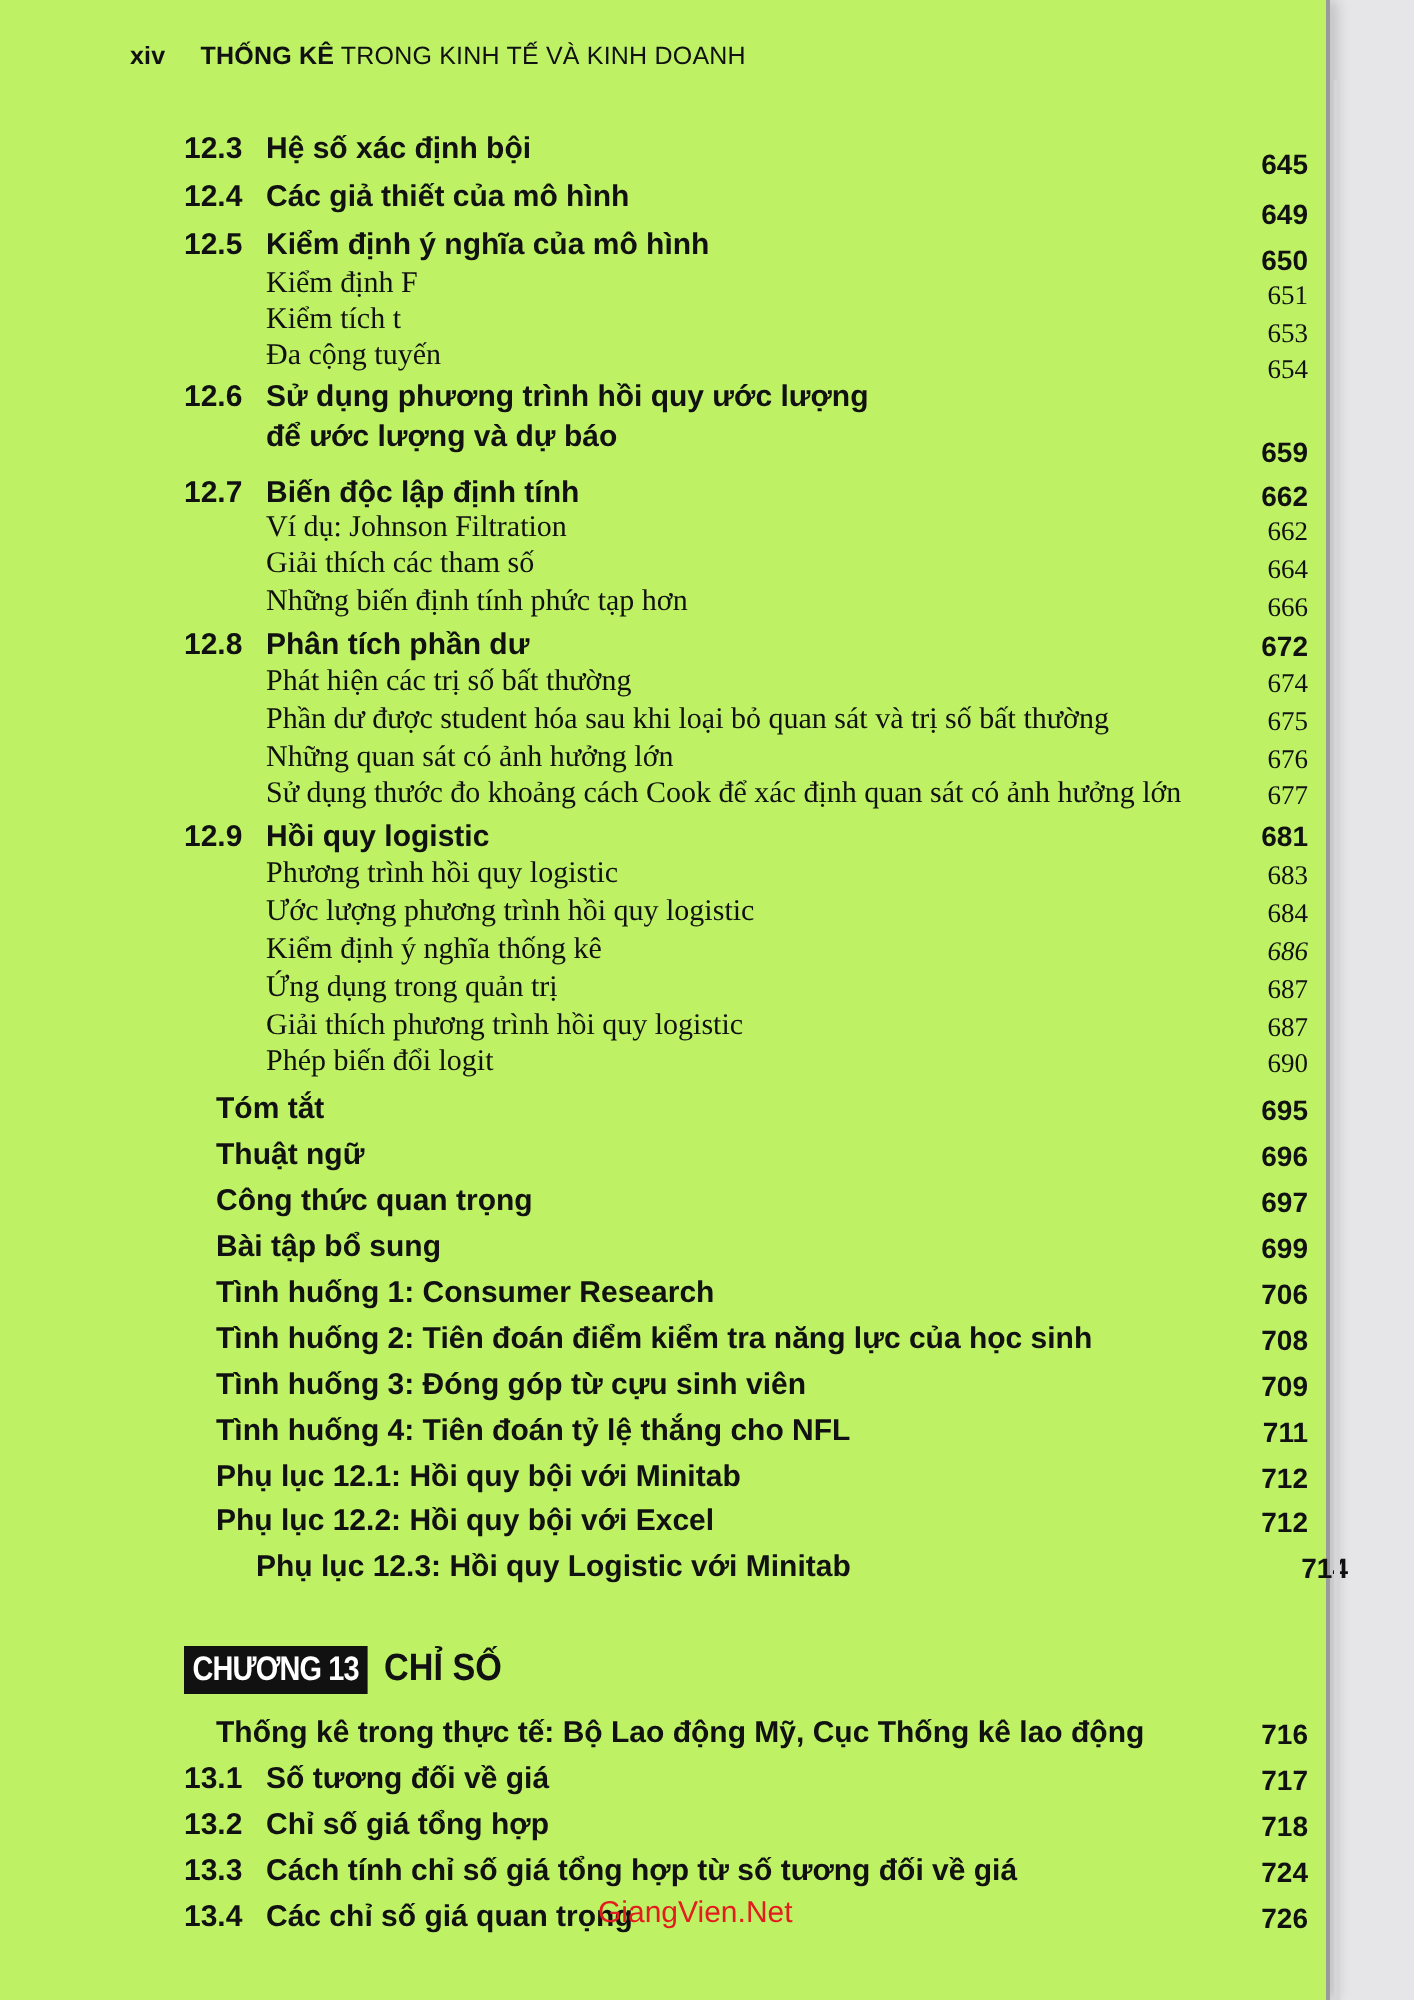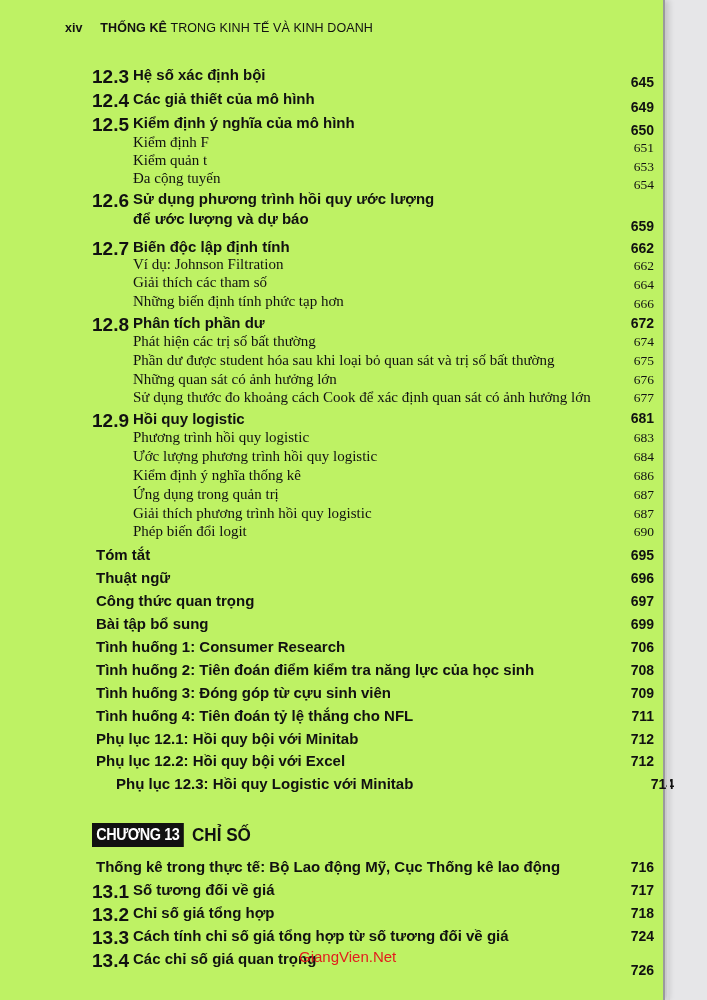--- a/index.html
+++ b/index.html
@@ -16,27 +16,27 @@
     box-shadow: 4px 0 6px rgba(0,0,0,0.15);
   }
   .edge { position:absolute; left:667px; top:40px; width:3px; height:960px; background:#d6d6d8; }
   .running-head {
     position:absolute; left:65px; top:21px; font-size:12.5px; letter-spacing:0.1px;
   }
   .running-head .pg { font-weight:bold; margin-right:14px; }
   .running-head .b { font-weight:bold; }
   .toc { position:absolute; left:0; top:0; width:663px; }
   .row { position:absolute; left:92px; width:562px; }
-  .row .num { position:absolute; left:0; font-weight:bold; font-size:19px; }
+  .row .num { position:absolute; left:0; font-weight:bold; font-size:15px; }
   .row .title { position:absolute; white-space:nowrap; }
   .row .pnum { position:absolute; right:0; font-size:14px; font-weight:bold; }
   .sec .title { left:41px; font-weight:bold; font-size:15px; }
   .sub .title { left:41px; font-family:"Liberation Serif", serif; font-size:15px; }
   .sub .pnum { font-weight:normal; font-family:"Liberation Serif", serif; font-size:13.5px; }
-  .top .title { left:4px; font-weight:bold; font-size:15px; }
+  .top .title { left:16px; font-weight:bold; font-size:15px; }
   .chapter { position:absolute; left:92px; top:822px; height:26px; display:flex; align-items:center; }
   .chapter .badge {
     background:#111; color:#fff; font-weight:bold; font-size:17px;
     padding:2px 5px; letter-spacing:-0.5px; transform:scaleX(0.85); transform-origin:left;
   }
   .chapter .ctitle { font-weight:bold; font-size:19px; margin-left:-8px; transform:scaleX(0.9); transform-origin:left; }
   .watermark {
     position:absolute; left:299px; top:948px; color:#e21d1d; font-size:15px;
   }
 </style>
@@ -64,21 +64,21 @@
       <div class="row sec" style="top: 114px; height: 20px;">
         <span class="num">12.5</span>
         <span class="title">Kiểm định ý nghĩa của mô hình</span>
         <span class="pnum" style="top: 8px;">650</span>
       </div>
       <div class="row sub" style="top: 134px; height: 20px;">
         <span class="title">Kiểm định F</span>
         <span class="pnum" style="top: 6px;">651</span>
       </div>
       <div class="row sub" style="top: 152px; height: 20px;">
-        <span class="title">Kiểm quản t</span>
+        <span class="title">Kiểm tích t</span>
         <span class="pnum" style="top: 7px;">653</span>
       </div>
       <div class="row sub" style="top: 170px; height: 20px;">
         <span class="title">Đa cộng tuyến</span>
         <span class="pnum" style="top: 7px;">654</span>
       </div>
       <div class="row sec" style="top: 190px; height: 20px;">
         <span class="num">12.6</span>
         <span class="title">Sử dụng phương trình hồi quy ước lượng</span>
         <span class="pnum" style="top: -190px;"></span>
@@ -134,21 +134,21 @@
       <div class="row sub" style="top: 429px; height: 20px;">
         <span class="title">Phương trình hồi quy logistic</span>
         <span class="pnum" style="top: 1px;">683</span>
       </div>
       <div class="row sub" style="top: 448px; height: 20px;">
         <span class="title">Ước lượng phương trình hồi quy logistic</span>
         <span class="pnum" style="top: 1px;">684</span>
       </div>
       <div class="row sub" style="top: 467px; height: 20px;">
         <span class="title">Kiểm định ý nghĩa thống kê</span>
-        <span class="pnum" style="top: 1px;">686</span>
+        <span class="pnum" style="top: 1px; font-style: italic;">686</span>
       </div>
       <div class="row sub" style="top: 486px; height: 20px;">
         <span class="title">Ứng dụng trong quản trị</span>
         <span class="pnum" style="top: 1px;">687</span>
       </div>
       <div class="row sub" style="top: 505px; height: 20px;">
         <span class="title">Giải thích phương trình hồi quy logistic</span>
         <span class="pnum" style="top: 1px;">687</span>
       </div>
       <div class="row sub" style="top: 523px; height: 20px;">
@@ -214,21 +214,21 @@
         <span class="pnum" style="top: 1px;">718</span>
       </div>
       <div class="row sec" style="top: 927px; height: 20px;">
         <span class="num">13.3</span>
         <span class="title">Cách tính chỉ số giá tổng hợp từ số tương đối về giá</span>
         <span class="pnum" style="top: 1px;">724</span>
       </div>
       <div class="row sec" style="top: 950px; height: 20px;">
         <span class="num">13.4</span>
         <span class="title">Các chỉ số giá quan trọng</span>
-        <span class="pnum" style="top: 12px;">726</span>
+        <span class="pnum" style="top: 1px;">726</span>
       </div>
     </div>
 
   <div class="chapter">
     <span class="badge">CHƯƠNG 13</span>
     <span class="ctitle">CHỈ SỐ</span>
   </div>
 
   <div class="watermark">GiangVien.Net</div>
 </div>

